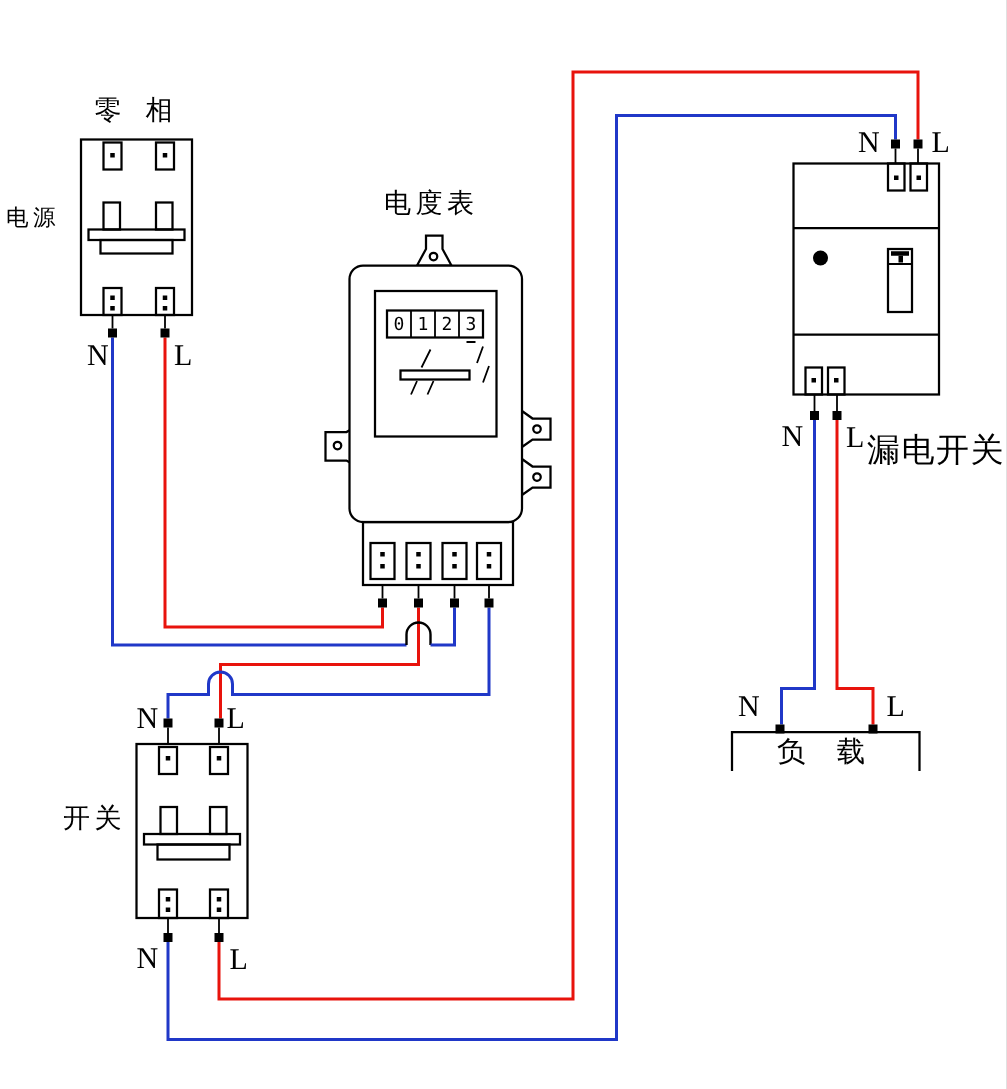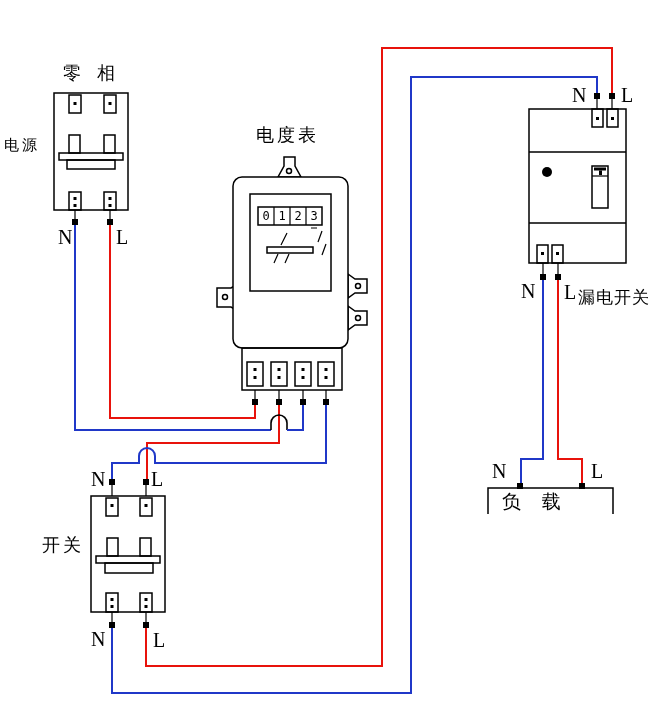--- a/index.html
+++ b/index.html
@@ -208,23 +208,23 @@
   <span class="digit" style="left:274px;top:207px;">1</span>
   <span class="digit" style="left:290px;top:207px;">2</span>
   <span class="digit" style="left:306px;top:207px;">3</span>
 
   <div class="lbl cn" style="left:42px;top:536px;">开关</div>
   <div class="lbl nl" style="left:91px;top:469px;">N</div>
   <div class="lbl nl" style="left:151px;top:469px;">L</div>
   <div class="lbl nl" style="left:91px;top:629px;">N</div>
   <div class="lbl nl" style="left:153px;top:630px;">L</div>
 
-  <div class="lbl cn" style="left:578px;top:289px;font-size:17px;letter-spacing:1px;">漏电开关</div>
+  <div class="lbl cn" style="left:578px;top:289px;font-size:22px;letter-spacing:1px;">漏电开关</div>
   <div class="lbl nl" style="left:572px;top:85px;">N</div>
   <div class="lbl nl" style="left:621px;top:85px;">L</div>
   <div class="lbl nl" style="left:521px;top:281px;">N</div>
   <div class="lbl nl" style="left:564px;top:282px;">L</div>
 
-  <div class="lbl cn" style="left:502px;top:492px;font-size:19px;word-spacing:10px;">负 载</div>
+  <div class="lbl cn" style="left:518px;top:492px;font-size:19px;word-spacing:10px;">负 载</div>
   <div class="lbl nl" style="left:492px;top:461px;">N</div>
   <div class="lbl nl" style="left:591px;top:461px;">L</div>
 
 </div>
 
 </body></html>

